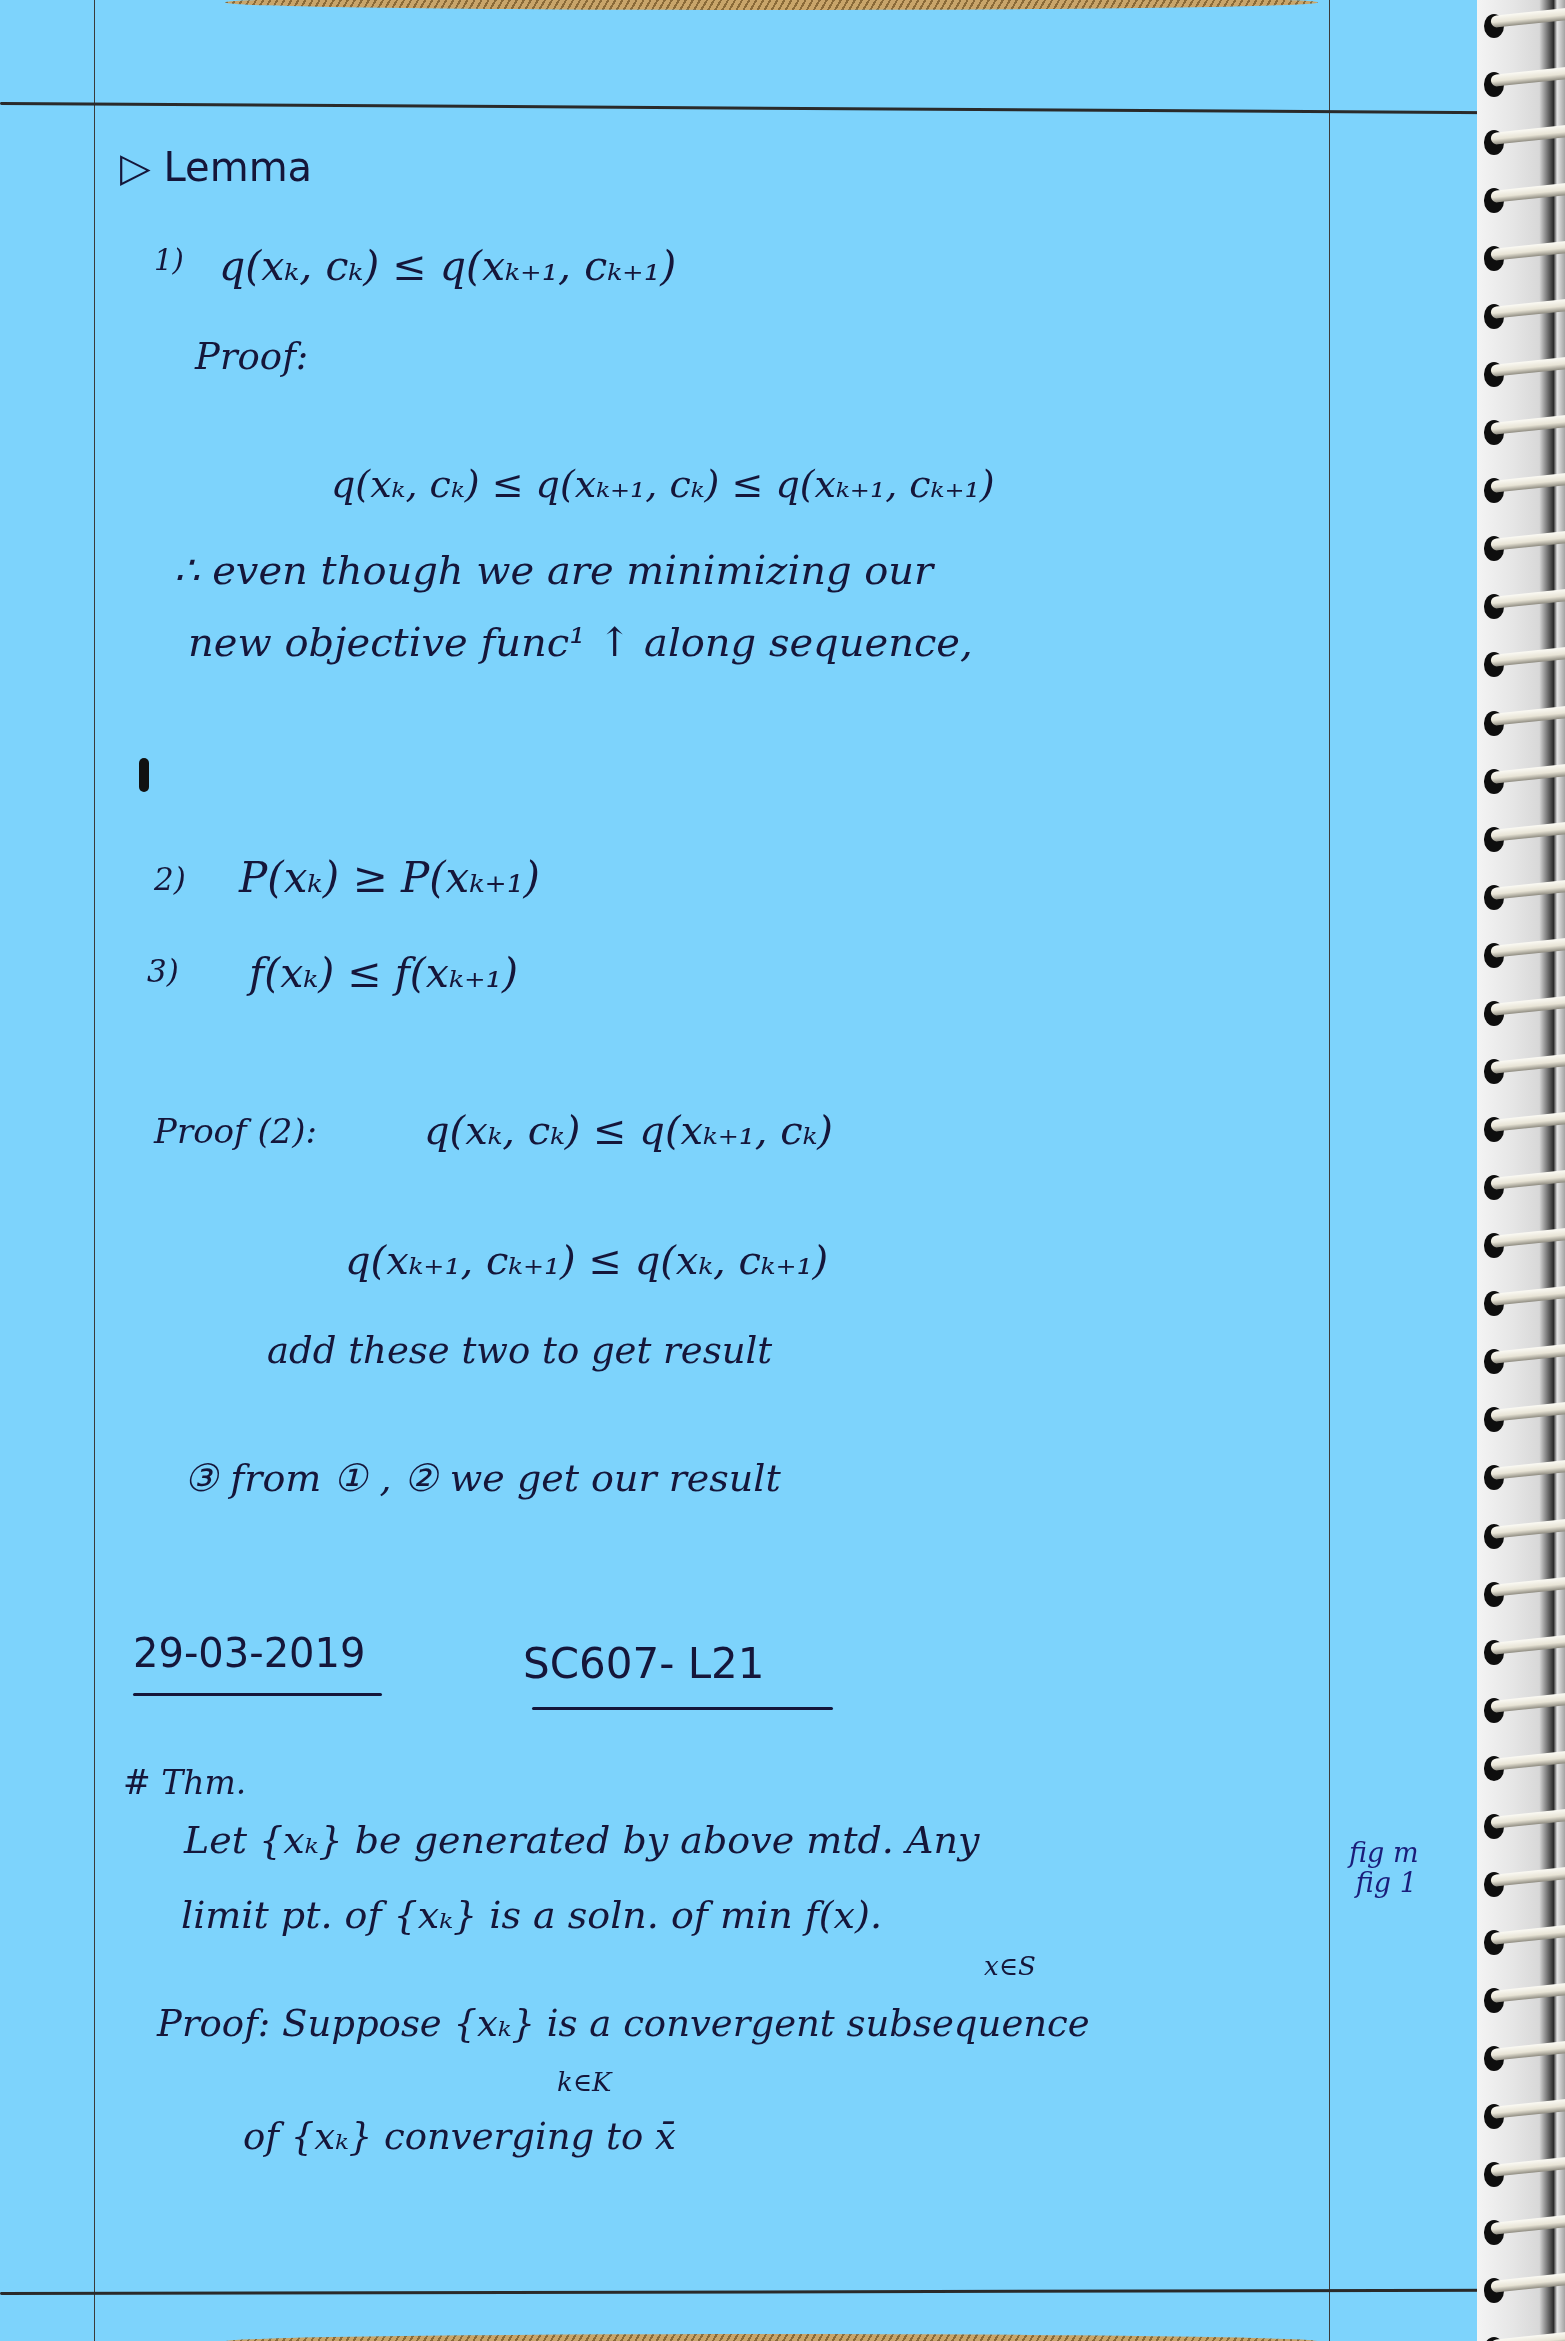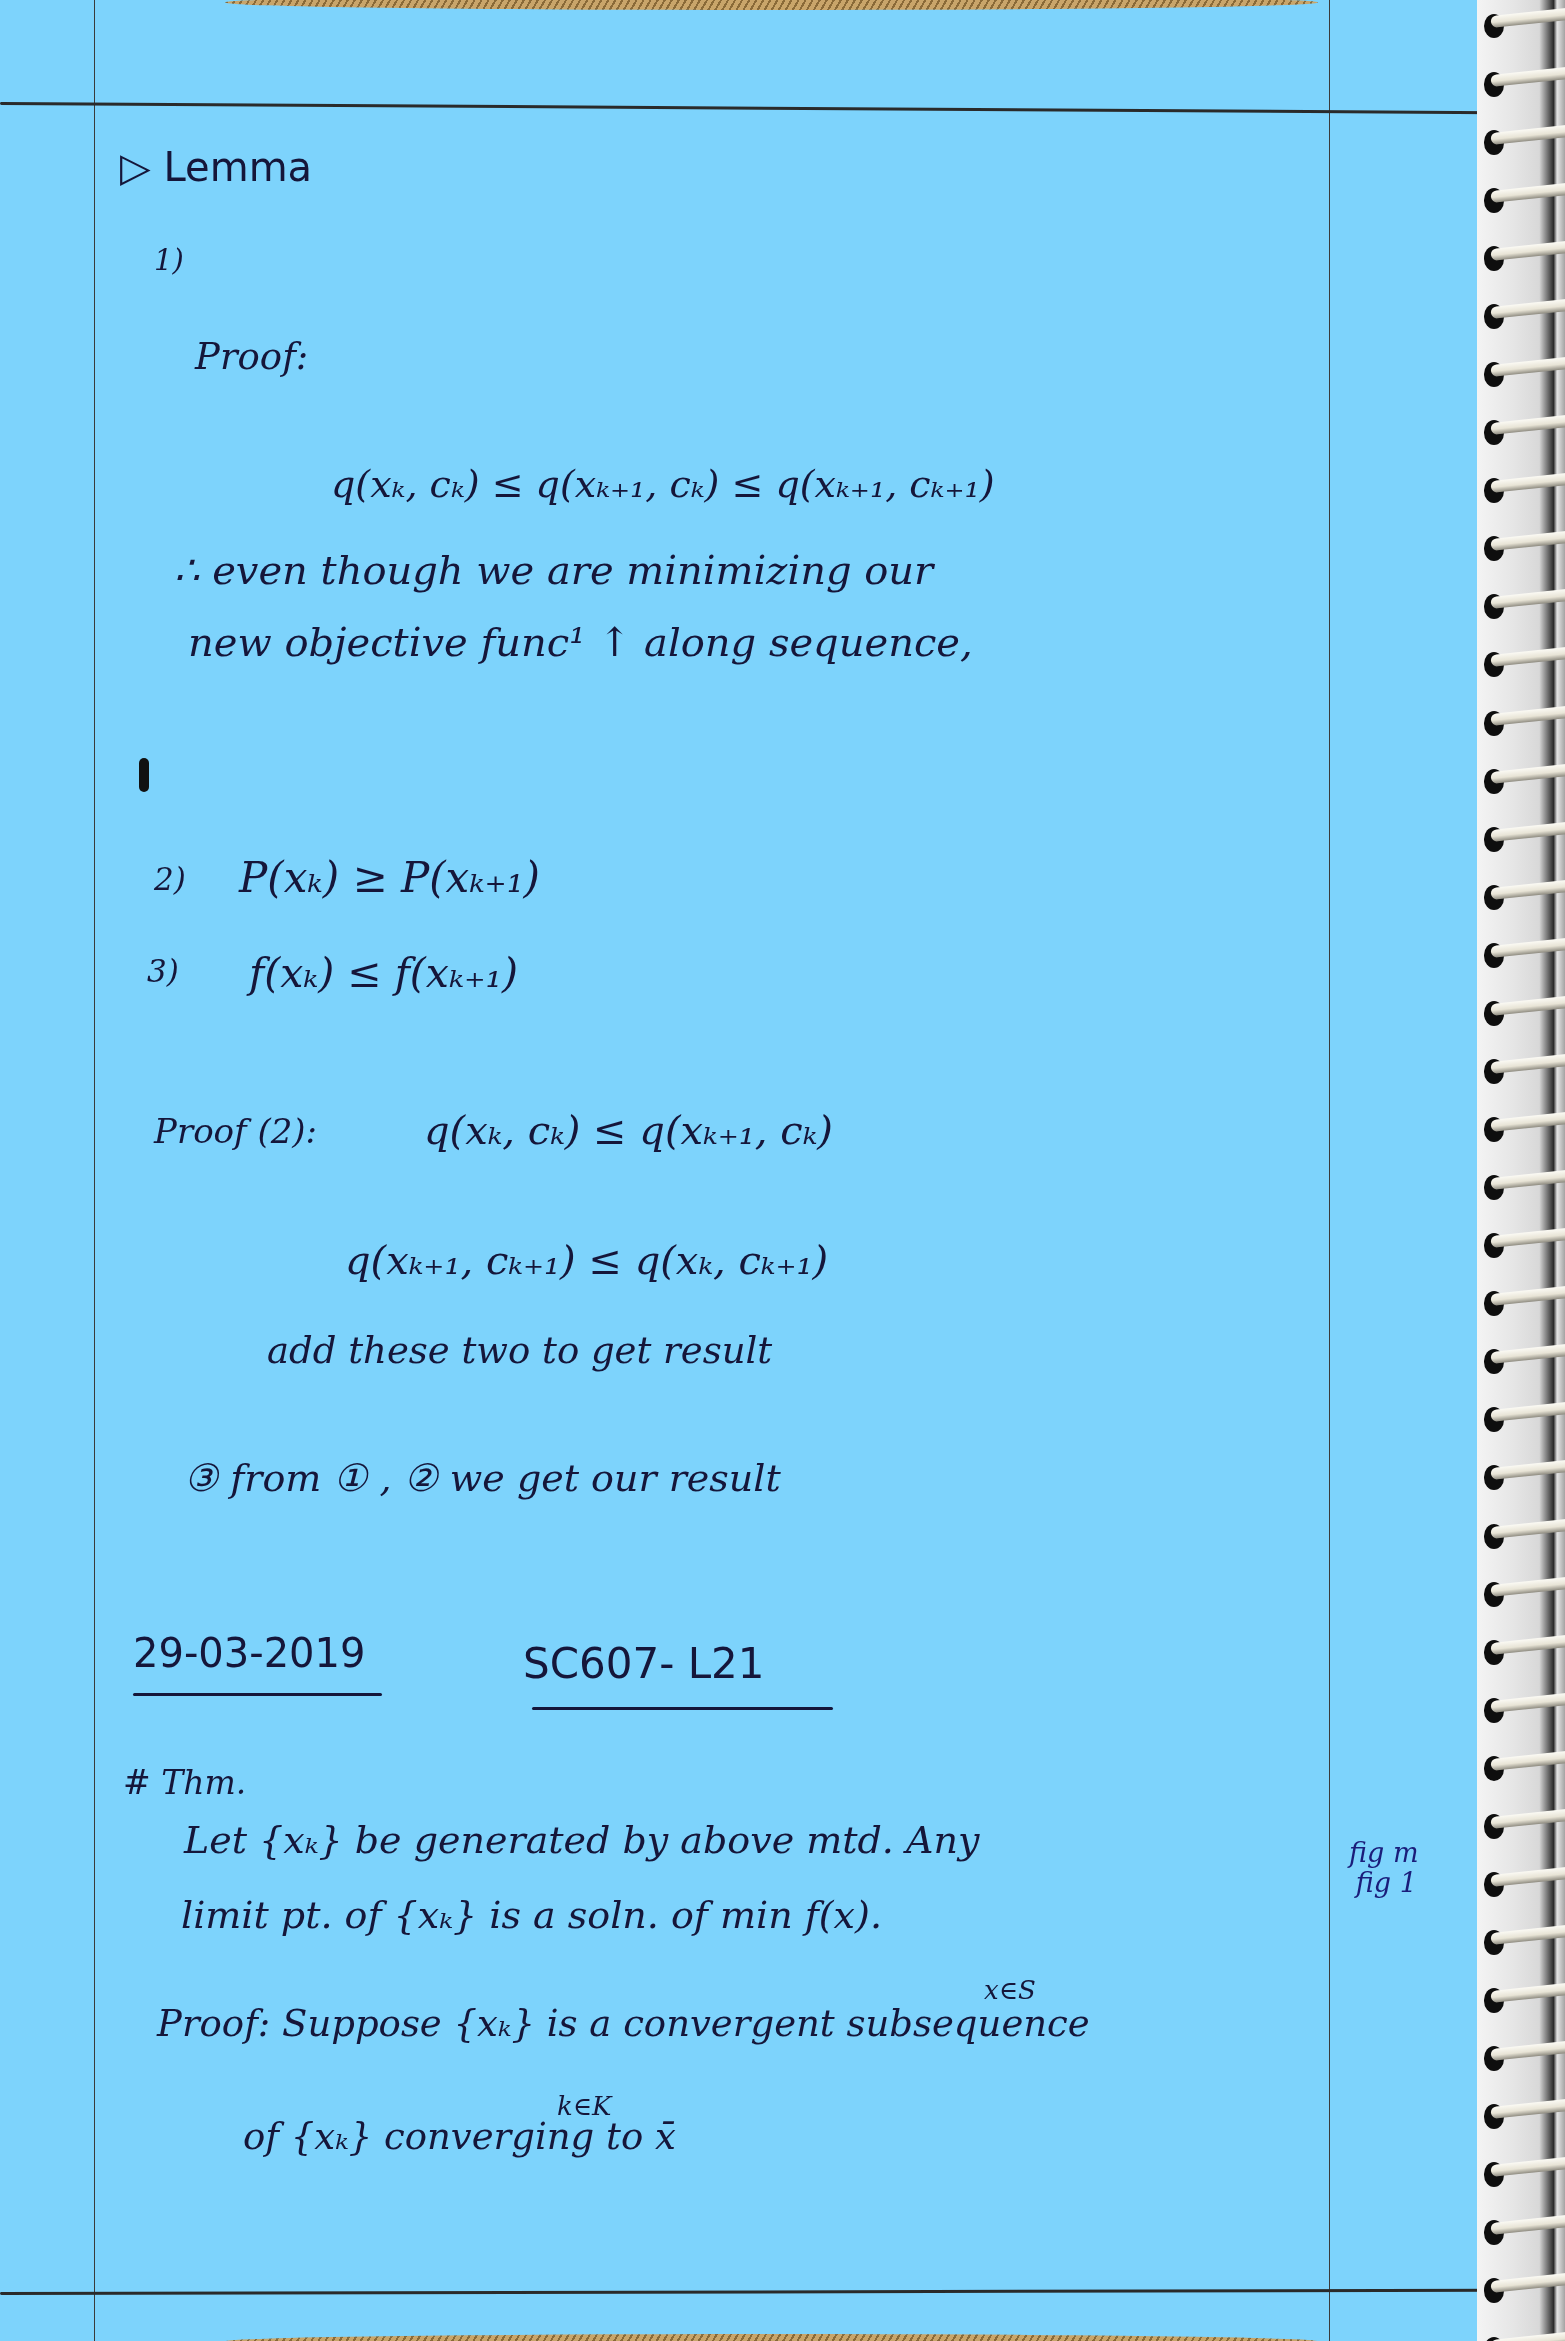--- a/index.html
+++ b/index.html
@@ -44,38 +44,39 @@
     transform: rotate(-6deg); transform-origin: left center;
   }
   .ink {
     position: absolute; color: #15163a; white-space: nowrap;
     font-family: "DejaVu Serif", serif; font-style: italic;
     font-size: 37px; line-height: 1;
   }
   .ink.math { font-family: "DejaVu Serif", serif; font-style: italic; }
   .underline { position: absolute; height: 3.4px; background: #15163a; border-radius: 2px; }
   .ink-mark { position: absolute; background: #111; border-radius: 5.5px; }
-  .under-note { position: absolute; color: #15163a; font-family: "DejaVu Serif", serif; font-style: italic; font-size: 26px; margin-top: 24px; }
+  .under-note { position: absolute; color: #15163a; font-family: "DejaVu Serif", serif; font-style: italic; font-size: 26px; }
   .margin-note { position: absolute; color: #1a1d7a; font-family: "DejaVu Serif", serif; font-style: italic; font-size: 27px; line-height: 1.1; }
 </style>
 </head>
 <body>
 
 <div class="page">
   <div class="edge-top"></div>
 
   <div class="vline" style="left:94px"></div>
   <div class="vline" style="left:1329px"></div>
 
   <div class="hline" style="top:102px; transform:rotate(0.35deg); transform-origin:left;"></div>
   <div class="hline" style="top:2292px; transform:rotate(-0.12deg); transform-origin:left;"></div>
 
   <div class="ink" style="left:120px; top:147px; font-style:normal; font-family:'DejaVu Sans',sans-serif; font-size:40px;">▷ Lemma</div>
 
   <div class="ink" style="left:154px; top:246px; font-size:29px;">1)</div>
+  <div class="ink math" style="left:219px; top:246px; font-size:41px;">q(xₖ, cₖ) ≤ q(xₖ₊₁, cₖ₊₁)</div>
 
   <div class="ink" style="left:195px; top:338px; font-size:37px;">Proof:</div>
 
   <div class="ink math" style="left:331px; top:465px; font-size:38px;">q(xₖ, cₖ) ≤ q(xₖ₊₁, cₖ) ≤ q(xₖ₊₁, cₖ₊₁)</div>
 
   <div class="ink" style="left:188px; top:622px; font-size:40px;">new objective func¹ ↑ along sequence,</div>
   <div class="ink" style="left:174px; top:550px; font-size:40px;">∴ even though we are minimizing our</div>
   <div class="ink-mark" style="left:139px; top:758px; width:10.2px; height:34px;"></div>
 
   <div class="ink" style="left:154px; top:864px; font-size:31px;">2)</div>

